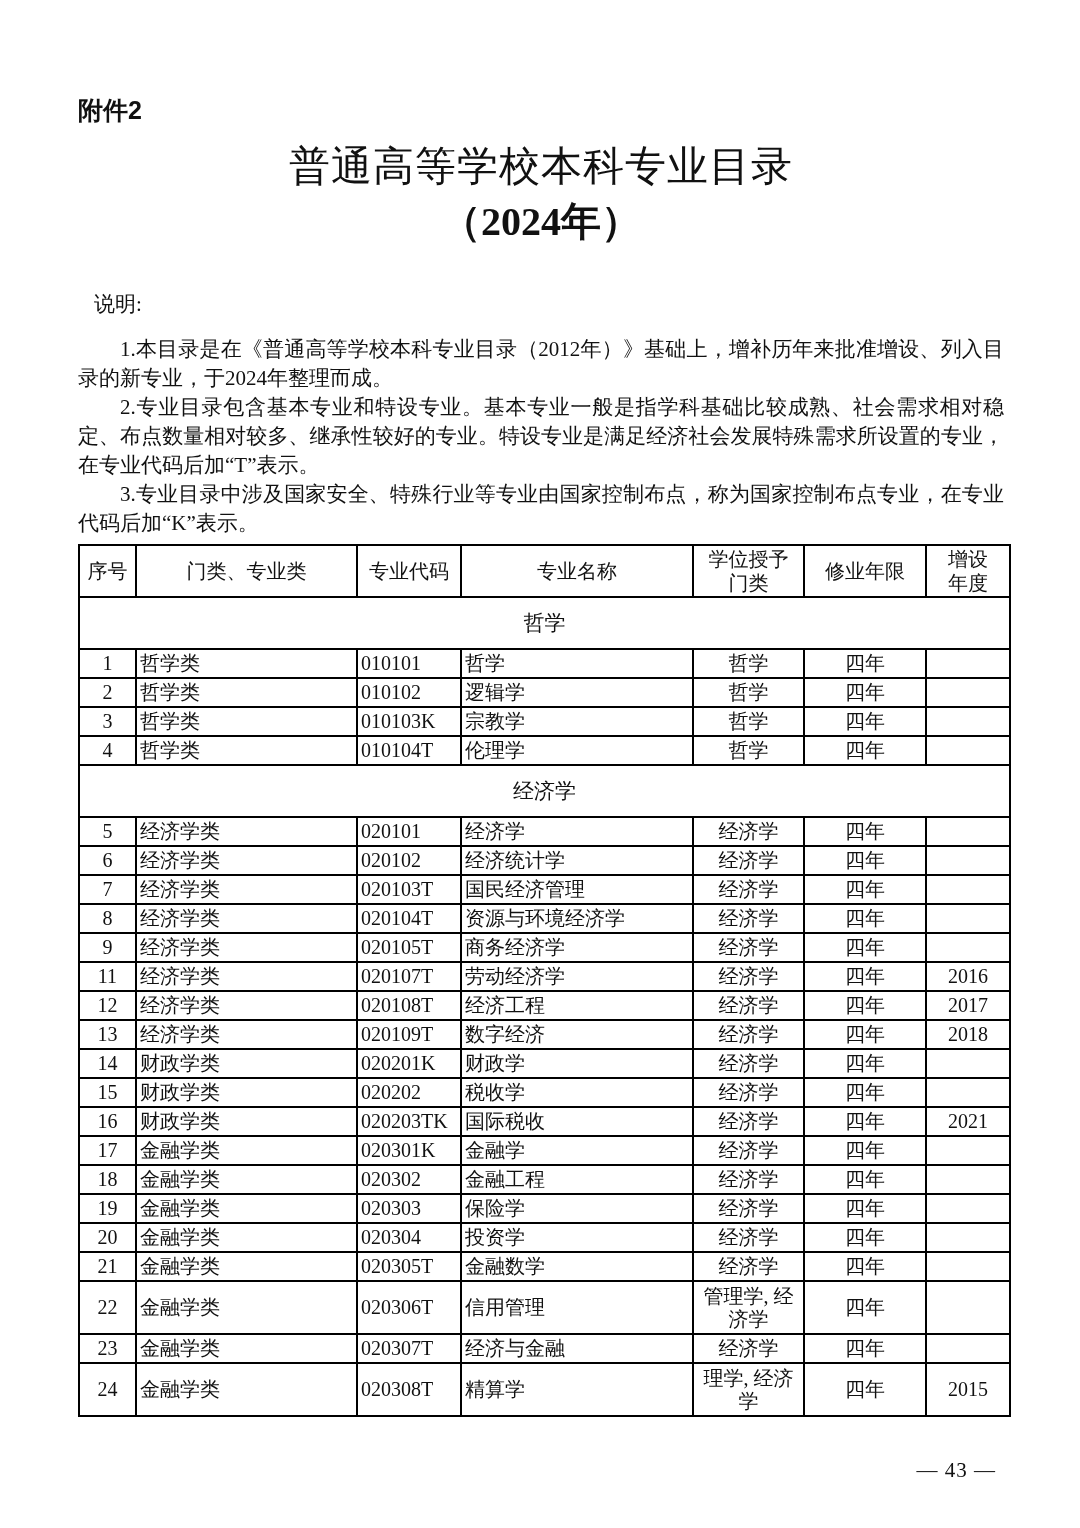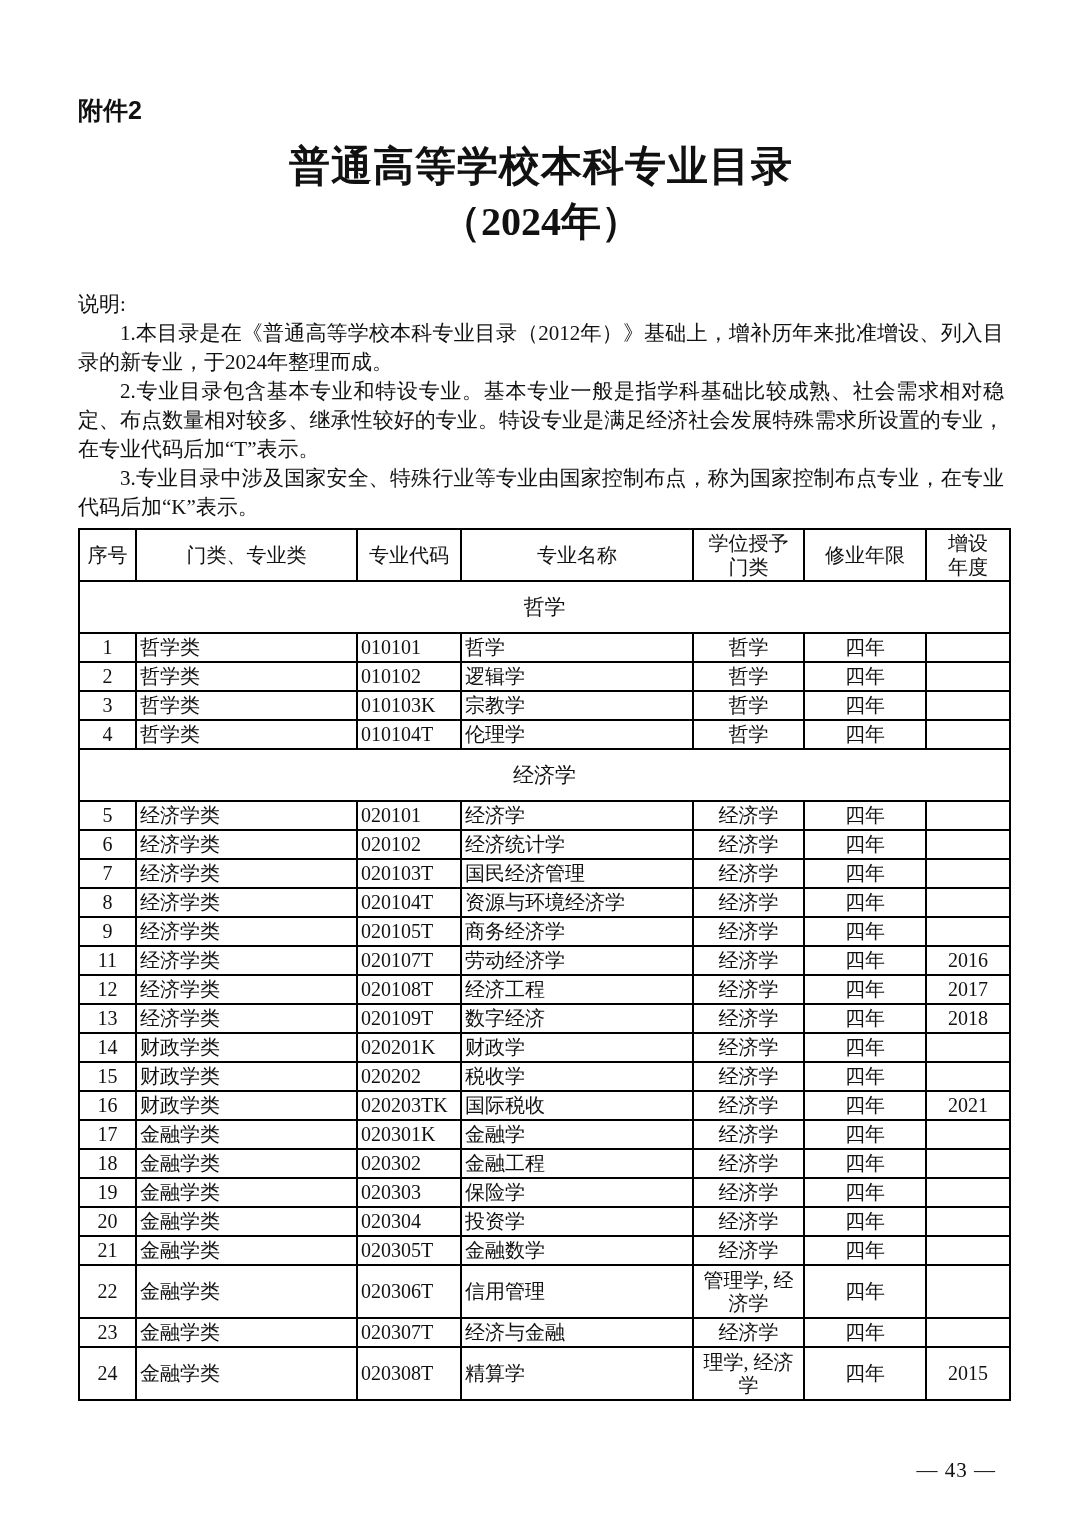--- a/index.html
+++ b/index.html
@@ -8,29 +8,29 @@
     background:#ffffff;color:#111;
     font-family:"Liberation Serif","DejaVu Serif",serif;
     position:relative;overflow:hidden;
   }
   .page{padding:96px 76px 0 78px;}
   .attachment{
     font-family:"Liberation Sans","DejaVu Sans",sans-serif;
     font-weight:bold;font-size:25px;line-height:28px;
   }
   .title{
-    text-align:center;font-size:41px;font-weight:bold;
+    text-align:center;font-size:41px;font-weight:normal;
     margin:16px 40px 0 40px;letter-spacing:1px;line-height:52px;
   }
   .subtitle{
     text-align:center;font-size:40px;font-weight:bold;
     margin:4px 0 0 0;line-height:52px;
   }
   .notes{margin-top:42px;font-size:21px;line-height:29px;text-align:justify;}
-  .notes-heading{text-indent:0;margin:0;}
+  .notes-heading{text-indent:0;margin:16px;}
   .notes p{margin:0;text-indent:2em;}
   table.majors{
     border-collapse:collapse;table-layout:fixed;width:931px;margin-top:6px;
   }
   table.majors th,table.majors td{
     border:2px solid #000;padding:0 3px;font-size:20px;vertical-align:middle;
     overflow:hidden;
   }
   table.majors th{
     font-weight:normal;text-align:center;height:50px;

